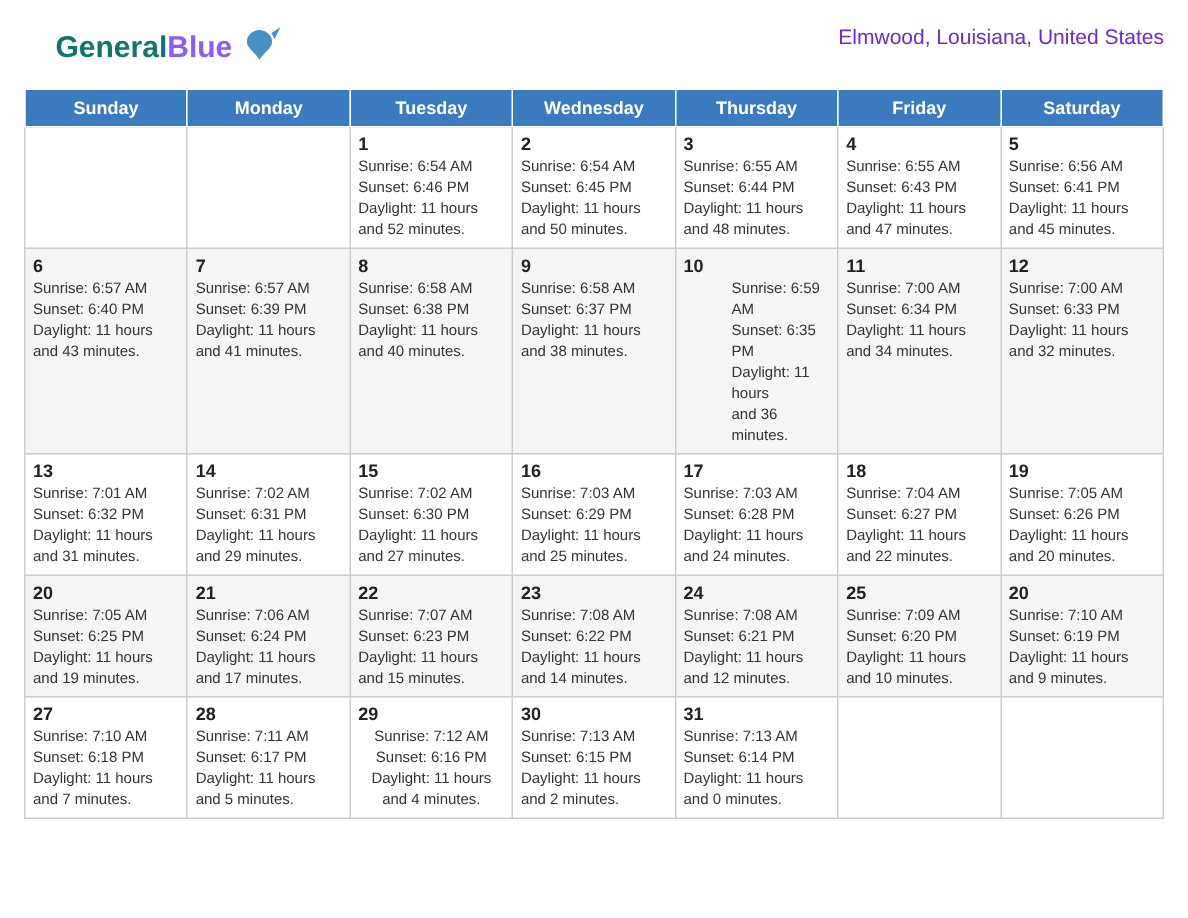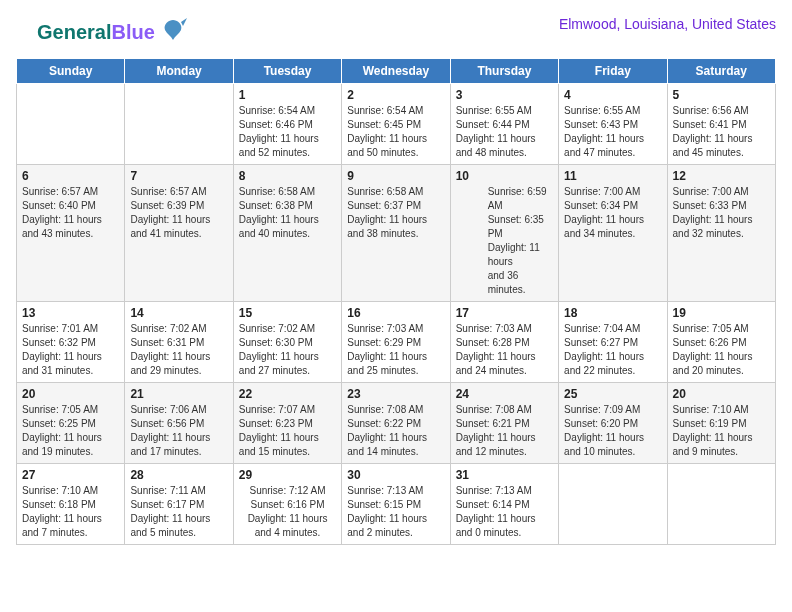--- a/index.html
+++ b/index.html
@@ -257,21 +257,21 @@
         <td>
           <span class="day-num">20</span>
           <div class="day-detail" style="white-space: pre-line;">Sunrise: 7:05 AM
 Sunset: 6:25 PM
 Daylight: 11 hours
 and 19 minutes.</div>
         </td>
         <td>
           <span class="day-num">21</span>
           <div class="day-detail" style="white-space: pre-line;">Sunrise: 7:06 AM
-Sunset: 6:56 PM
+Sunset: 6:24 PM
 Daylight: 11 hours
 and 17 minutes.</div>
         </td>
         <td>
           <span class="day-num">22</span>
           <div class="day-detail" style="white-space: pre-line;">Sunrise: 7:07 AM
 Sunset: 6:23 PM
 Daylight: 11 hours
 and 15 minutes.</div>
         </td>

